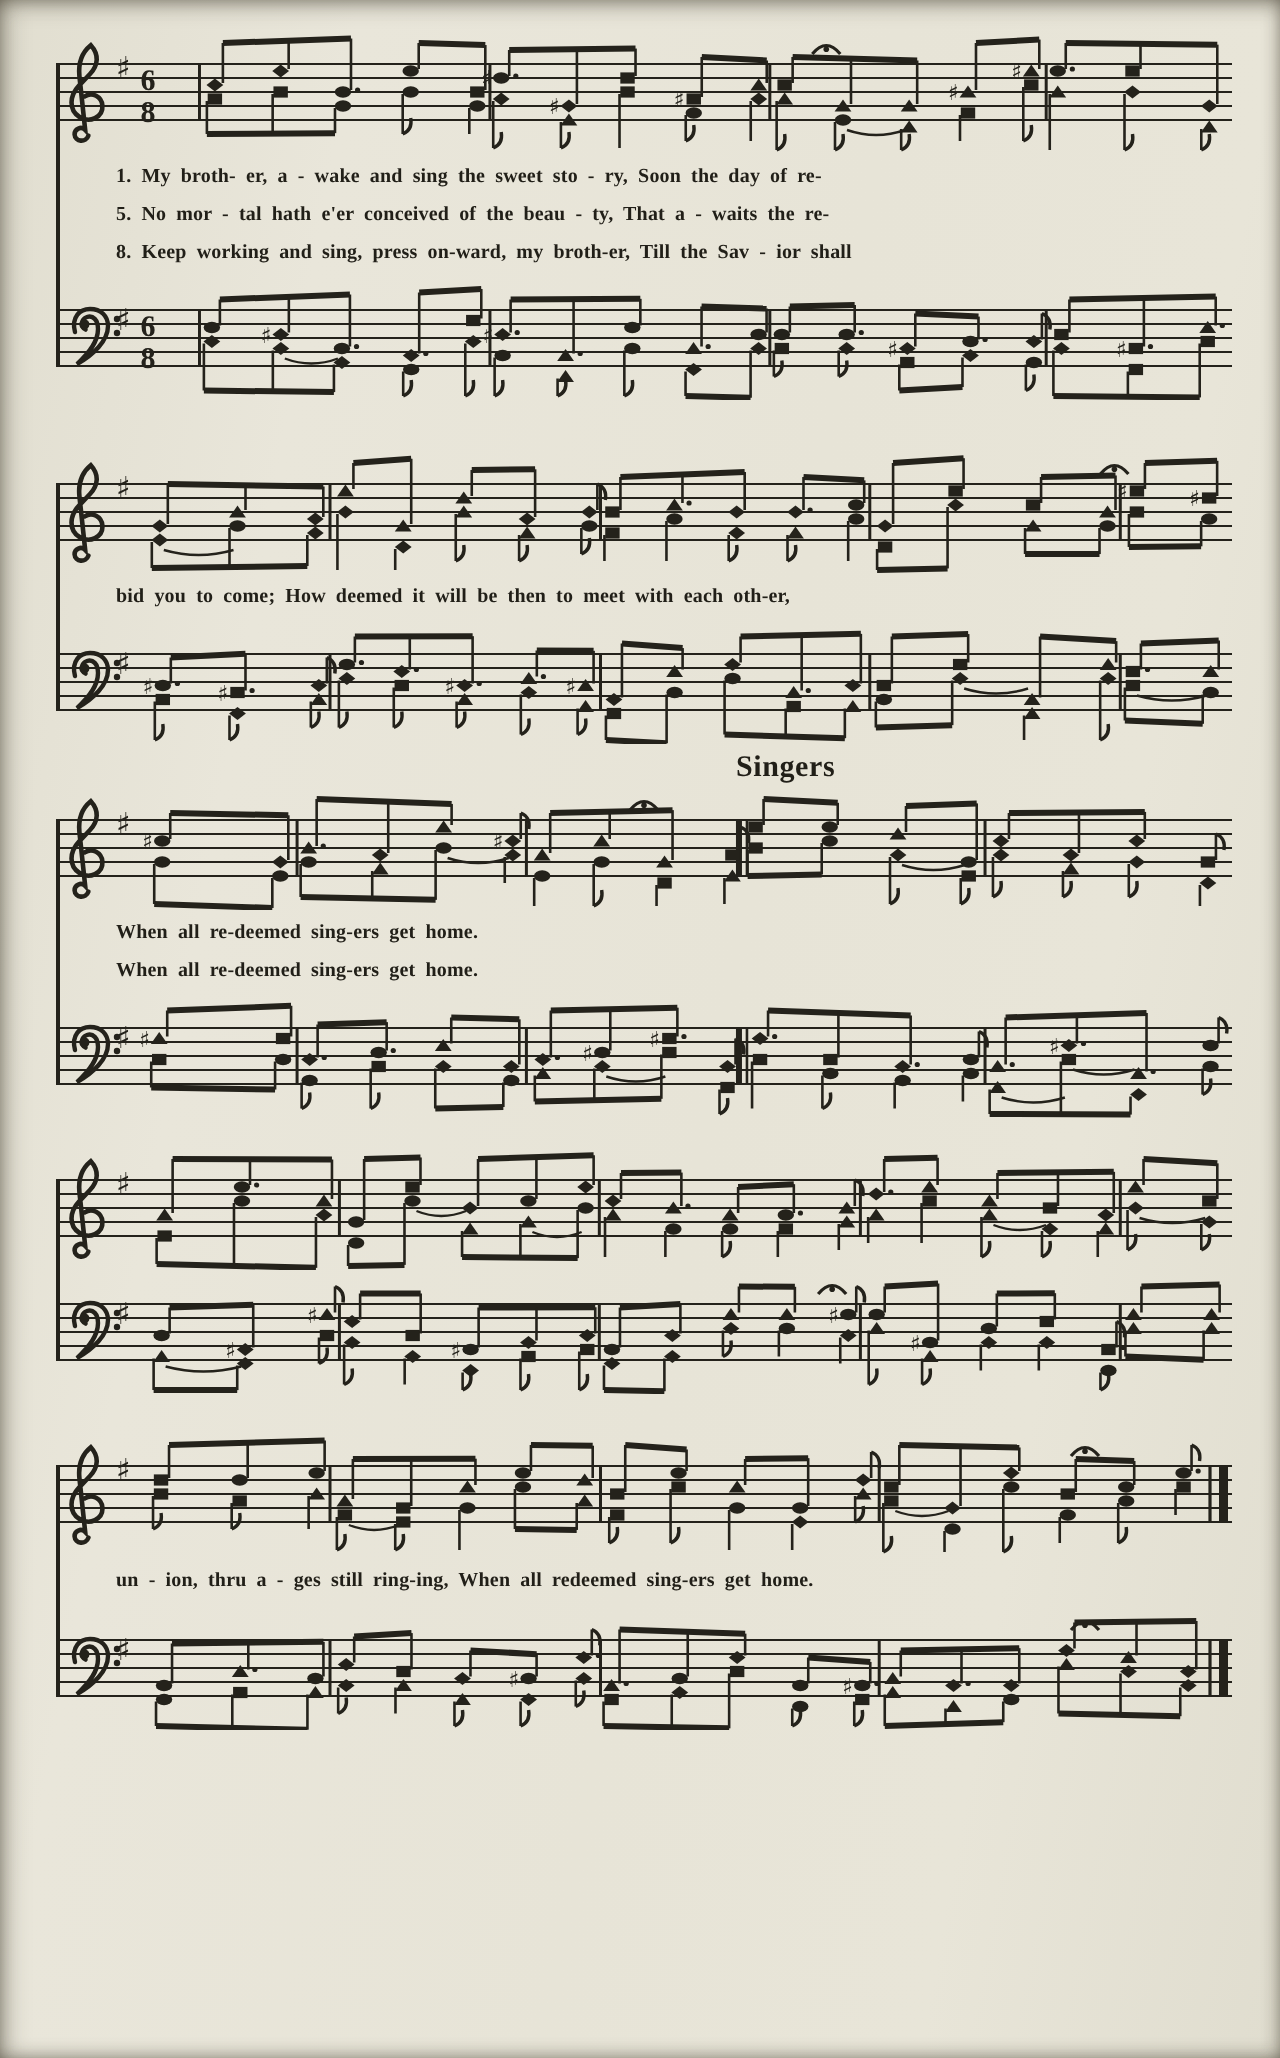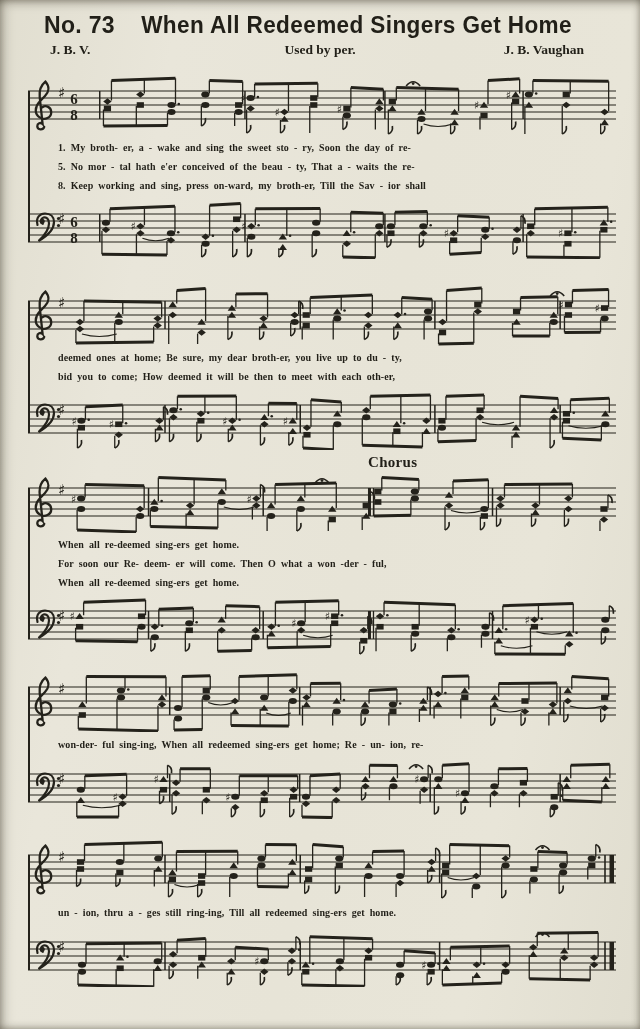--- a/index.html
+++ b/index.html
@@ -32,31 +32,20 @@
   .lyric-line{margin:0;font-size:10px;line-height:19px;font-weight:700;white-space:nowrap;word-spacing:.24em;letter-spacing:.1px;}
   .sysbar{position:absolute;left:0;top:17px;bottom:17px;width:2.4px;background:#24221b;}
   .chorus-row{margin:3px 0 1px 368px;height:17px;}
   .chorus-label{font-weight:700;font-size:15px;letter-spacing:.3px;}
 </style>
 </head>
 <body>
 
 <div class="page">
 
-  <div class="header">
-    <div class="title-row">
-      <span class="song-number">No. 73</span>
-      <span class="song-title">When All Redeemed Singers Get Home</span>
-    </div>
-    <div class="attr-row">
-      <span class="attr-left">J. B. V.</span>
-      <span class="attr-center">Used by per.</span>
-      <span class="attr-right">J. B. Vaughan</span>
-    </div>
-  </div>
 
   <section class="system sys1">
     <svg class="staff" viewBox="0 0 588 62" width="588" height="62">
         <line x1="0" y1="17" x2="588" y2="17" stroke="#24221b" stroke-width="1.1"></line>
         <line x1="0" y1="24" x2="588" y2="24" stroke="#24221b" stroke-width="1.1"></line>
         <line x1="0" y1="31" x2="588" y2="31" stroke="#24221b" stroke-width="1.1"></line>
         <line x1="0" y1="38" x2="588" y2="38" stroke="#24221b" stroke-width="1.1"></line>
         <line x1="0" y1="45" x2="588" y2="45" stroke="#24221b" stroke-width="1.1"></line>
         <path d="M16.2,52.8 C15,56.5 9.5,56 9.3,52.2 C9.2,49.4 12.6,47.9 14.6,50 L11.7,23 C11,15.8 13.2,11 17.4,7.6 C21.6,12.2 21.2,17.6 17,22 L11.5,27.8 C6.6,33 6.4,40 11.6,43.4 C16.8,46.8 23.6,43.6 23.2,37.8 C22.9,33.2 18,30.8 14.4,33.2" fill="none" stroke="#24221b" stroke-width="2.3" stroke-linecap="round"></path>
         <text x="30" y="24" font-size="15" font-weight="bold" fill="#24221b" font-family="&quot;DejaVu Sans&quot;,sans-serif">♯</text>
@@ -409,21 +398,20 @@
         <line x1="544.462654487017" y1="6.5" x2="580.5695581143115" y2="5.408721954286435" stroke="#24221b" stroke-width="3"></line>
         <line x1="544.462654487017" y1="6.5" x2="544.462654487017" y2="19.5" stroke="#24221b" stroke-width="1.3"></line>
         <line x1="580.5695581143115" y1="5.408721954286435" x2="580.5695581143115" y2="23" stroke="#24221b" stroke-width="1.3"></line>
         <line x1="536.462654487017" y1="48.5" x2="572.5695581143115" y2="48.15948963242559" stroke="#24221b" stroke-width="3"></line>
         <line x1="536.462654487017" y1="32" x2="536.462654487017" y2="48.5" stroke="#24221b" stroke-width="1.3"></line>
         <line x1="572.5695581143115" y1="35.5" x2="572.5695581143115" y2="48.15948963242559" stroke="#24221b" stroke-width="1.3"></line>
         <path d="M522.2,12 Q529.2,3.5 536.2,12" fill="none" stroke="#24221b" stroke-width="1.6"></path>
         <circle cx="529.2" cy="9.6" r="1.4" fill="#24221b"></circle>
       </svg>
     <div class="lyrics">
-      <p class="lyric-line">deemed ones at home; Be sure, my dear broth-er, you live up to du - ty,</p>
       <p class="lyric-line">bid you to come; How deemed it will be then to meet with each oth-er,</p>
     </div>
     <svg class="staff" viewBox="0 0 588 62" width="588" height="62">
         <line x1="0" y1="17" x2="588" y2="17" stroke="#24221b" stroke-width="1.1"></line>
         <line x1="0" y1="24" x2="588" y2="24" stroke="#24221b" stroke-width="1.1"></line>
         <line x1="0" y1="31" x2="588" y2="31" stroke="#24221b" stroke-width="1.1"></line>
         <line x1="0" y1="38" x2="588" y2="38" stroke="#24221b" stroke-width="1.1"></line>
         <line x1="0" y1="45" x2="588" y2="45" stroke="#24221b" stroke-width="1.1"></line>
         <path d="M9.5,28 C7.5,20.5 12,16.5 17,16.5 C22.5,16.5 26,20 26,25 C26,32.5 18.5,39.5 10.5,44 C16.5,38.5 21,33 21,26.5 C21,22 18.5,19.5 15.5,20.5 C12.5,21.5 12,25.5 14.8,26.8" fill="none" stroke="#24221b" stroke-width="2.2" stroke-linecap="round"></path>
         <circle cx="14.2" cy="24.2" r="2.5" fill="#24221b"></circle>
@@ -544,21 +532,21 @@
         <line x1="542.4519541112389" y1="11.75" x2="542.4519541112389" y2="24.75" stroke="#24221b" stroke-width="1.3"></line>
         <line x1="581.3604356059154" y1="10.2586044673848" x2="581.3604356059154" y2="24.75" stroke="#24221b" stroke-width="1.3"></line>
         <line x1="534.4519541112389" y1="50.25" x2="573.3604356059154" y2="51.90334558657061" stroke="#24221b" stroke-width="3"></line>
         <line x1="534.4519541112389" y1="33.75" x2="534.4519541112389" y2="50.25" stroke="#24221b" stroke-width="1.3"></line>
         <line x1="573.3604356059154" y1="37.25" x2="573.3604356059154" y2="51.90334558657061" stroke="#24221b" stroke-width="1.3"></line>
       </svg>
     <div class="sysbar"></div>
   </section>
 
   <div class="chorus-row">
-    <span class="chorus-label">Chorus</span>
+    <span class="chorus-label">Singers</span>
   </div>
 
   <section class="system sys3">
     <svg class="staff" viewBox="0 0 588 62" width="588" height="62">
         <line x1="0" y1="17" x2="588" y2="17" stroke="#24221b" stroke-width="1.1"></line>
         <line x1="0" y1="24" x2="588" y2="24" stroke="#24221b" stroke-width="1.1"></line>
         <line x1="0" y1="31" x2="588" y2="31" stroke="#24221b" stroke-width="1.1"></line>
         <line x1="0" y1="38" x2="588" y2="38" stroke="#24221b" stroke-width="1.1"></line>
         <line x1="0" y1="45" x2="588" y2="45" stroke="#24221b" stroke-width="1.1"></line>
         <path d="M16.2,52.8 C15,56.5 9.5,56 9.3,52.2 C9.2,49.4 12.6,47.9 14.6,50 L11.7,23 C11,15.8 13.2,11 17.4,7.6 C21.6,12.2 21.2,17.6 17,22 L11.5,27.8 C6.6,33 6.4,40 11.6,43.4 C16.8,46.8 23.6,43.6 23.2,37.8 C22.9,33.2 18,30.8 14.4,33.2" fill="none" stroke="#24221b" stroke-width="2.3" stroke-linecap="round"></path>
@@ -661,21 +649,20 @@
         <line x1="536.3976604306966" y1="39" x2="536.3976604306966" y2="55.5" stroke="#24221b" stroke-width="1.3"></line>
         <path d="M536.3976604306966,55.5 q5,-2 4,-8" fill="none" stroke="#24221b" stroke-width="1.7"></path>
         <line x1="579.965536713817" y1="24" x2="579.965536713817" y2="37" stroke="#24221b" stroke-width="1.3"></line>
         <path d="M579.965536713817,24 q5,2 4,8" fill="none" stroke="#24221b" stroke-width="1.7"></path>
         <line x1="571.965536713817" y1="49.5" x2="571.965536713817" y2="60" stroke="#24221b" stroke-width="1.3"></line>
         <path d="M287,12 Q294,3.5 301,12" fill="none" stroke="#24221b" stroke-width="1.6"></path>
         <circle cx="294" cy="9.6" r="1.4" fill="#24221b"></circle>
       </svg>
     <div class="lyrics">
       <p class="lyric-line">When all re-deemed sing-ers get home.</p>
-      <p class="lyric-line">For soon our Re- deem- er will come. Then O what a won -der - ful,</p>
       <p class="lyric-line">When all re-deemed sing-ers get home.</p>
     </div>
     <svg class="staff" viewBox="0 0 588 62" width="588" height="62">
         <line x1="0" y1="17" x2="588" y2="17" stroke="#24221b" stroke-width="1.1"></line>
         <line x1="0" y1="24" x2="588" y2="24" stroke="#24221b" stroke-width="1.1"></line>
         <line x1="0" y1="31" x2="588" y2="31" stroke="#24221b" stroke-width="1.1"></line>
         <line x1="0" y1="38" x2="588" y2="38" stroke="#24221b" stroke-width="1.1"></line>
         <line x1="0" y1="45" x2="588" y2="45" stroke="#24221b" stroke-width="1.1"></line>
         <path d="M9.5,28 C7.5,20.5 12,16.5 17,16.5 C22.5,16.5 26,20 26,25 C26,32.5 18.5,39.5 10.5,44 C16.5,38.5 21,33 21,26.5 C21,22 18.5,19.5 15.5,20.5 C12.5,21.5 12,25.5 14.8,26.8" fill="none" stroke="#24221b" stroke-width="2.2" stroke-linecap="round"></path>
         <circle cx="14.2" cy="24.2" r="2.5" fill="#24221b"></circle>
@@ -909,23 +896,20 @@
         <polygon points="576.653976798595,34.8 580.853976798595,38 576.653976798595,41.2 572.4539767985949,38" fill="#24221b"></polygon>
         <path d="M541.7703341398623,36 Q558.2121554692286,41 574.653976798595,36" fill="none" stroke="#24221b" stroke-width="1.2"></path>
         <line x1="543.7703341398623" y1="6.5" x2="580.653976798595" y2="8.67596948364562" stroke="#24221b" stroke-width="3"></line>
         <line x1="543.7703341398623" y1="6.5" x2="543.7703341398623" y2="19.5" stroke="#24221b" stroke-width="1.3"></line>
         <line x1="580.653976798595" y1="8.67596948364562" x2="580.653976798595" y2="26.5" stroke="#24221b" stroke-width="1.3"></line>
         <line x1="535.7703341398623" y1="32" x2="535.7703341398623" y2="52" stroke="#24221b" stroke-width="1.3"></line>
         <path d="M535.7703341398623,52 q5,-2 4,-8" fill="none" stroke="#24221b" stroke-width="1.7"></path>
         <line x1="572.653976798595" y1="39" x2="572.653976798595" y2="52" stroke="#24221b" stroke-width="1.3"></line>
         <path d="M572.653976798595,52 q5,-2 4,-8" fill="none" stroke="#24221b" stroke-width="1.7"></path>
       </svg>
-    <div class="lyrics one">
-      <p class="lyric-line">won-der- ful sing-ing, When all redeemed sing-ers get home; Re - un- ion, re-</p>
-    </div>
     <svg class="staff" viewBox="0 0 588 62" width="588" height="62">
         <line x1="0" y1="17" x2="588" y2="17" stroke="#24221b" stroke-width="1.1"></line>
         <line x1="0" y1="24" x2="588" y2="24" stroke="#24221b" stroke-width="1.1"></line>
         <line x1="0" y1="31" x2="588" y2="31" stroke="#24221b" stroke-width="1.1"></line>
         <line x1="0" y1="38" x2="588" y2="38" stroke="#24221b" stroke-width="1.1"></line>
         <line x1="0" y1="45" x2="588" y2="45" stroke="#24221b" stroke-width="1.1"></line>
         <path d="M9.5,28 C7.5,20.5 12,16.5 17,16.5 C22.5,16.5 26,20 26,25 C26,32.5 18.5,39.5 10.5,44 C16.5,38.5 21,33 21,26.5 C21,22 18.5,19.5 15.5,20.5 C12.5,21.5 12,25.5 14.8,26.8" fill="none" stroke="#24221b" stroke-width="2.2" stroke-linecap="round"></path>
         <circle cx="14.2" cy="24.2" r="2.5" fill="#24221b"></circle>
         <circle cx="30.5" cy="21.5" r="1.6" fill="#24221b"></circle>
         <circle cx="30.5" cy="28.5" r="1.6" fill="#24221b"></circle>
@@ -1160,21 +1144,21 @@
         <line x1="501.87205976529606" y1="42.5" x2="501.87205976529606" y2="55.5" stroke="#24221b" stroke-width="1.3"></line>
         <line x1="531.1043607906645" y1="35.5" x2="531.1043607906645" y2="55.5" stroke="#24221b" stroke-width="1.3"></line>
         <path d="M531.1043607906645,55.5 q5,-2 4,-8" fill="none" stroke="#24221b" stroke-width="1.7"></path>
         <line x1="567.7712321282696" y1="6.5" x2="567.7712321282696" y2="19.5" stroke="#24221b" stroke-width="1.3"></line>
         <path d="M567.7712321282696,6.5 q5,2 4,8" fill="none" stroke="#24221b" stroke-width="1.7"></path>
         <line x1="559.7712321282696" y1="28.5" x2="559.7712321282696" y2="41.5" stroke="#24221b" stroke-width="1.3"></line>
         <path d="M507.5,12 Q514.5,3.5 521.5,12" fill="none" stroke="#24221b" stroke-width="1.6"></path>
         <circle cx="514.5" cy="9.6" r="1.4" fill="#24221b"></circle>
       </svg>
     <div class="lyrics one">
-      <p class="lyric-line">un - ion, thru a - ges still ring-ing, Till all redeemed sing-ers get home.</p>
+      <p class="lyric-line">un - ion, thru a - ges still ring-ing, When all redeemed sing-ers get home.</p>
     </div>
     <svg class="staff" viewBox="0 0 588 62" width="588" height="62">
         <line x1="0" y1="17" x2="588" y2="17" stroke="#24221b" stroke-width="1.1"></line>
         <line x1="0" y1="24" x2="588" y2="24" stroke="#24221b" stroke-width="1.1"></line>
         <line x1="0" y1="31" x2="588" y2="31" stroke="#24221b" stroke-width="1.1"></line>
         <line x1="0" y1="38" x2="588" y2="38" stroke="#24221b" stroke-width="1.1"></line>
         <line x1="0" y1="45" x2="588" y2="45" stroke="#24221b" stroke-width="1.1"></line>
         <path d="M9.5,28 C7.5,20.5 12,16.5 17,16.5 C22.5,16.5 26,20 26,25 C26,32.5 18.5,39.5 10.5,44 C16.5,38.5 21,33 21,26.5 C21,22 18.5,19.5 15.5,20.5 C12.5,21.5 12,25.5 14.8,26.8" fill="none" stroke="#24221b" stroke-width="2.2" stroke-linecap="round"></path>
         <circle cx="14.2" cy="24.2" r="2.5" fill="#24221b"></circle>
         <circle cx="30.5" cy="21.5" r="1.6" fill="#24221b"></circle>

